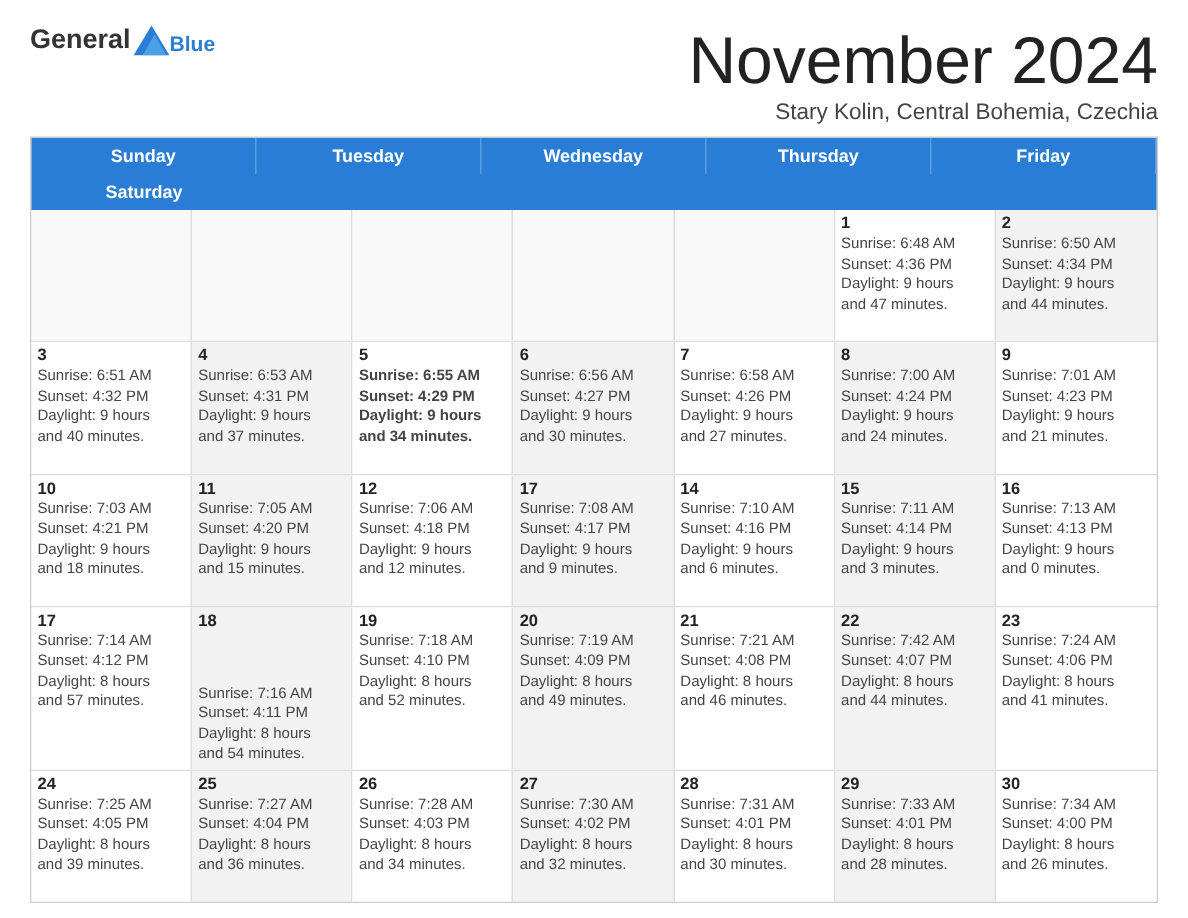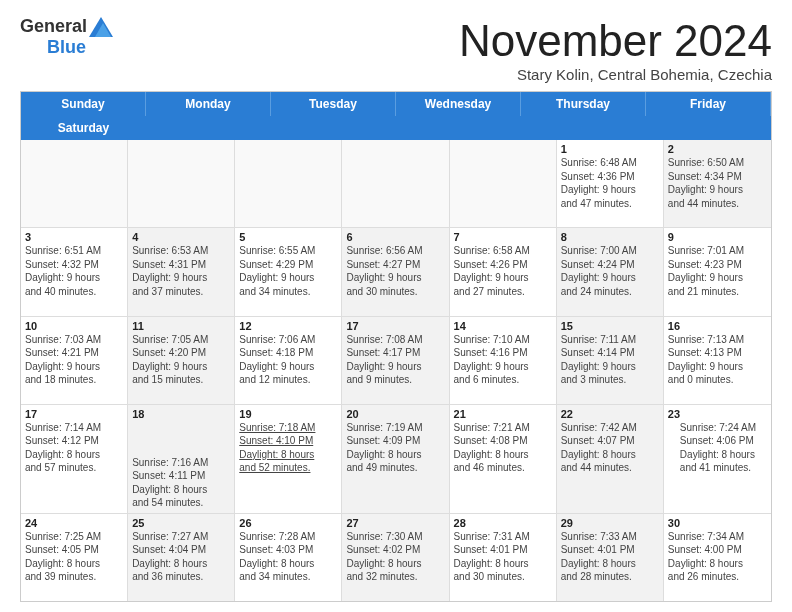--- a/index.html
+++ b/index.html
@@ -18,34 +18,33 @@
       flex-direction: column;
     }
     .header {
       display: flex;
       justify-content: space-between;
       align-items: flex-start;
       margin-bottom: 8px;
     }
     .logo {
       display: flex;
-      flex-direction: column;
-      align-items: center;
+      align-items: flex-end;
     }
     .logo-text {
       display: flex;
       align-items: center;
     }
     .logo-general {
       font-size: 18px;
       font-weight: bold;
       color: #333;
     }
     .logo-blue {
-      font-size: 18px;
+      font-size: 14px;
       font-weight: bold;
       color: #2a7dd4;
     }
     .logo-icon {
       width: 24px;
       height: 20px;
       margin-left: 2px;
     }
     .title-block {
       text-align: right;
@@ -60,21 +59,21 @@
       color: #444;
     }
     .calendar {
       flex: 1;
       display: flex;
       flex-direction: column;
       border: 1px solid #ccc;
     }
     .cal-header {
       display: grid;
-      grid-template-columns: repeat(6, 1fr);
+      grid-template-columns: repeat(5, 1fr);
       background: #2a7dd4;
     }
     .cal-header-cell {
       color: #fff;
       font-size: 12px;
       font-weight: bold;
       text-align: center;
       padding: 5px 3px;
       border-right: 1px solid #5a9de0;
     }
@@ -132,21 +131,20 @@
     </div>
     <div class="title-block">
       <div class="month-title">November 2024</div>
       <div class="location">Stary Kolin, Central Bohemia, Czechia</div>
     </div>
   </div>
 
   <div class="calendar">
     <div class="cal-header">
     <div class="cal-header-cell">Sunday</div>
-        <div class="cal-header-cell">Monday</div>
         <div class="cal-header-cell">Tuesday</div>
         <div class="cal-header-cell">Wednesday</div>
         <div class="cal-header-cell">Thursday</div>
         <div class="cal-header-cell">Friday</div>
         <div class="cal-header-cell">Saturday</div>
       </div>
     <div class="cal-body">
     <div class="cal-row">
           <div class="cal-cell empty"></div>
           <div class="cal-cell empty"></div>
@@ -178,21 +176,21 @@
           </div>
           <div class="cal-cell shaded">
             <div class="day-num">4</div>
             <div class="day-info" style="white-space: pre-line;">Sunrise: 6:53 AM
 Sunset: 4:31 PM
 Daylight: 9 hours
 and 37 minutes.</div>
           </div>
           <div class="cal-cell">
             <div class="day-num">5</div>
-            <div class="day-info" style="white-space: pre-line;">Sunrise: 6:55 AM
+            <div class="day-info" style="white-space: pre-line; font-weight: bold;">Sunrise: 6:55 AM
 Sunset: 4:29 PM
 Daylight: 9 hours
 and 34 minutes.</div>
           </div>
           <div class="cal-cell shaded">
             <div class="day-num">6</div>
             <div class="day-info" style="white-space: pre-line;">Sunrise: 6:56 AM
 Sunset: 4:27 PM
 Daylight: 9 hours
 and 30 minutes.</div>
@@ -280,21 +278,21 @@
           </div>
           <div class="cal-cell shaded">
             <div class="day-num">18</div>
             <div class="day-info" style="white-space: pre-line; margin-top: 36px;">Sunrise: 7:16 AM
 Sunset: 4:11 PM
 Daylight: 8 hours
 and 54 minutes.</div>
           </div>
           <div class="cal-cell">
             <div class="day-num">19</div>
-            <div class="day-info" style="white-space: pre-line; text-decoration: underline;">Sunrise: 7:18 AM
+            <div class="day-info" style="white-space: pre-line;">Sunrise: 7:18 AM
 Sunset: 4:10 PM
 Daylight: 8 hours
 and 52 minutes.</div>
           </div>
           <div class="cal-cell shaded">
             <div class="day-num">20</div>
             <div class="day-info" style="white-space: pre-line;">Sunrise: 7:19 AM
 Sunset: 4:09 PM
 Daylight: 8 hours
 and 49 minutes.</div>
@@ -308,21 +306,21 @@
           </div>
           <div class="cal-cell shaded">
             <div class="day-num">22</div>
             <div class="day-info" style="white-space: pre-line;">Sunrise: 7:42 AM
 Sunset: 4:07 PM
 Daylight: 8 hours
 and 44 minutes.</div>
           </div>
           <div class="cal-cell">
             <div class="day-num">23</div>
-            <div class="day-info" style="white-space: pre-line; margin-left: 12px;">Sunrise: 7:24 AM
+            <div class="day-info" style="white-space: pre-line;">Sunrise: 7:24 AM
 Sunset: 4:06 PM
 Daylight: 8 hours
 and 41 minutes.</div>
           </div>
         </div>
         <div class="cal-row">
           <div class="cal-cell">
             <div class="day-num">24</div>
             <div class="day-info" style="white-space: pre-line;">Sunrise: 7:25 AM
 Sunset: 4:05 PM

